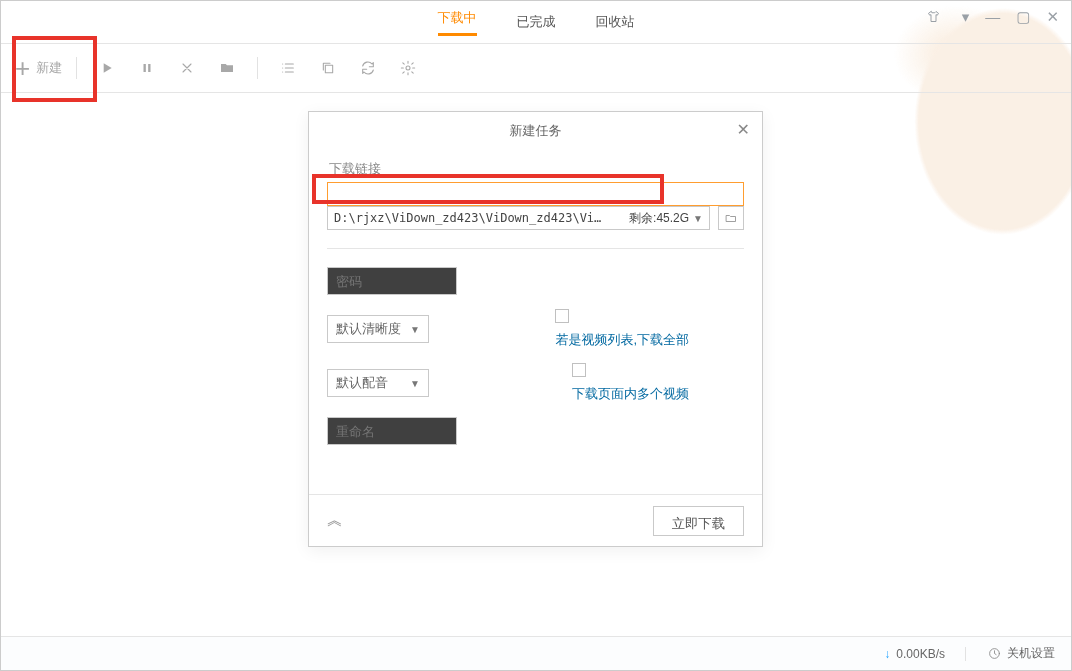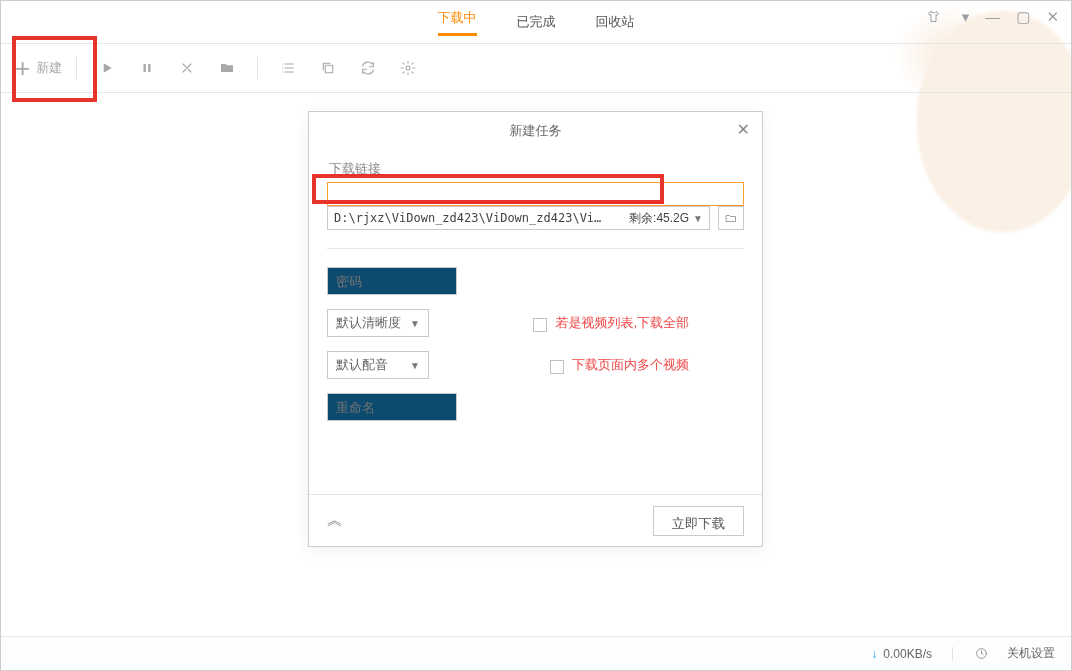--- a/index.html
+++ b/index.html
@@ -64,39 +64,39 @@
   .path-row { display:flex; gap:8px; align-items:center; }
   .path-input {
     flex:1; height:24px; border:1px solid #c9c9c9; padding:2px 6px; font-size:12px; color:#444; display:flex; align-items:center; justify-content:space-between; background:#fff;
   }
   .path-input .remain { color:#444; white-space:nowrap; margin-left:8px; display:flex; align-items:center; gap:4px; }
   .folder-btn { width:26px; height:24px; border:1px solid #c9c9c9; display:flex; align-items:center; justify-content:center; cursor:pointer; color:#777; }
   .hr { border:0; border-top:1px solid #e5e5e5; margin:18px 0; }
   .field-row { display:flex; align-items:center; gap:28px; margin-bottom:14px; width:100%; }
   .input-sm { width:102px; height:28px; border:1px solid #c9c9c9; padding:3px 8px; font-size:13px; color:#666; background:#fff; display:flex; align-items:center; justify-content:space-between; }
   .input-wide { width:348px; }
-  .chk-row { display:flex; align-items:flex-end; gap:8px; color:#ef4444; margin-left:auto; margin-right:55px; }
+  .chk-row { display:flex; align-items:flex-start; gap:8px; color:#0369a1; margin-left:auto; margin-right:55px;flex-direction:column; }
   .chk { width:14px; height:14px; border:1px solid #c0c0c0; display:inline-block; }
   .dd-caret { font-size:10px; color:#777; }
   .modal-footer {
     position:absolute; left:0; right:0; bottom:0; height:52px; border-top:1px solid #e5e5e5;
     display:flex; align-items:center; justify-content:space-between; padding:0 18px;
   }
   .expand-up { color:#999; font-size:16px; cursor:pointer; letter-spacing:-4px; }
   .dl-btn { height:30px; padding:8px 18px; border:1px solid #c9c9c9; background:#fff; color:#555; cursor:pointer; }
-  .pwd-input { width:130px; height:28px; border:1px solid #c9c9c9; padding:3px 8px; font-size:13px; color:#aaa; background:#0c4a6e; }
+  .pwd-input { width:130px; height:28px; border:1px solid #c9c9c9; padding:3px 8px; font-size:13px; color:#aaa; background:#404040; }
   
   .status-bar {
     position:absolute; left:0; right:0; bottom:0; height:34px; border-top:1px solid #e5e5e5;
     display:flex; align-items:center; justify-content:flex-end; padding:0 16px; gap:22px; color:#666; background:#fcfdfe;
     font-size:12px;
   }
   .status-bar .speed { border-right:1px solid #e2e2e2; padding-right:20px; display:flex; align-items:center; gap:6px; }
   .status-bar .arrow-down { color:#2aa6ff; }
-  .status-bar .shutdown { display:flex; align-items:center; gap:19px; cursor:pointer; }
+  .status-bar .shutdown { display:flex; align-items:center; gap:6px; cursor:pointer; }
   svg { display:block; }
   .path-text { max-width:270px; overflow:hidden; white-space:nowrap; text-overflow:ellipsis; font-family: SimSun, monospace; }
   .icon-g { fill:none; stroke:currentColor; stroke-width:1.6; stroke-linecap:round; stroke-linejoin:round; }
 </style>
 </head>
 <body>
 
 <div class="bg-figure"></div>
 
 <div class="tabs">

